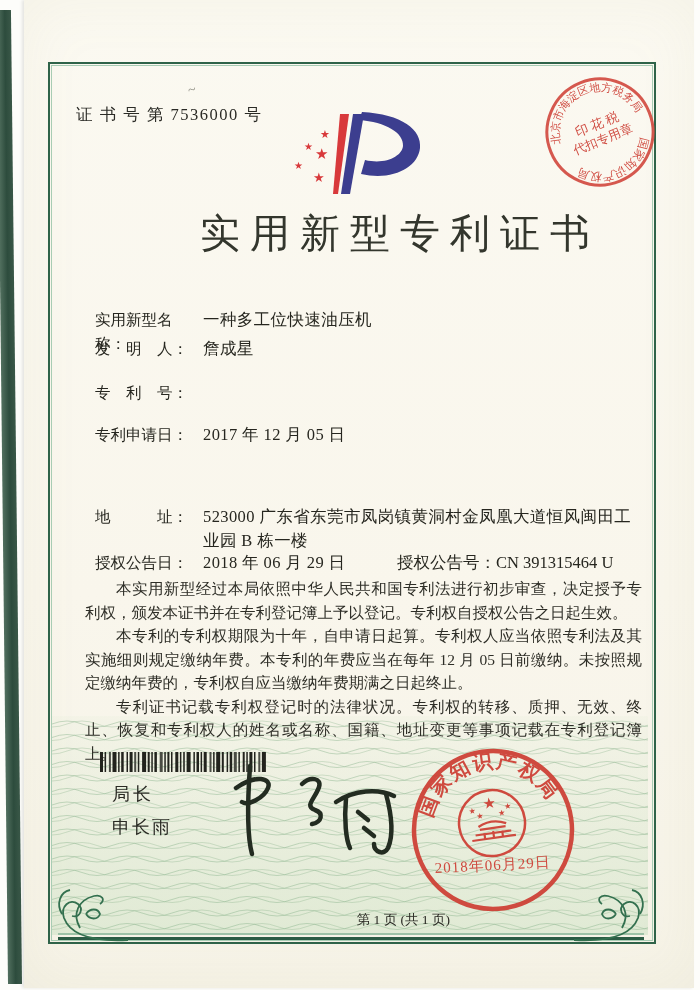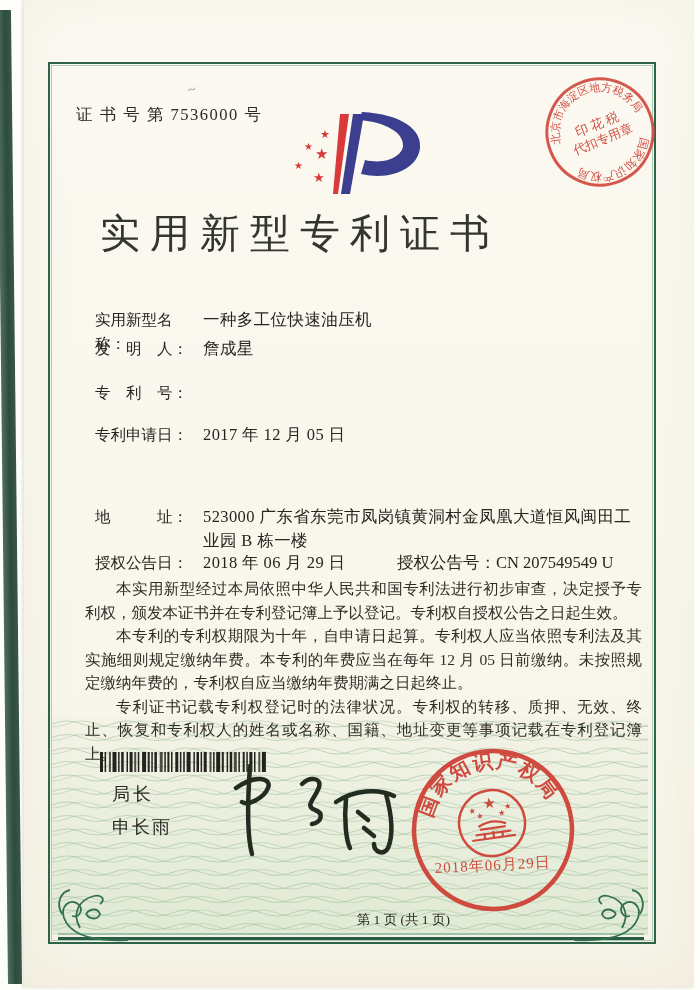--- a/index.html
+++ b/index.html
@@ -13,21 +13,21 @@
          box-shadow:-2px 0 3px rgba(0,0,0,.10), inset 0 0 60px rgba(170,160,120,.08);}
   .frame{position:absolute;left:48px;top:62px;width:604px;height:878px;border:2px solid #2f6349;}
   .frame-inner{position:absolute;inset:1px;border:1px solid #a8ccb4;}
   .pattern{position:absolute;left:52px;top:716px;width:596px;height:219px;overflow:hidden;
            background:linear-gradient(180deg,rgba(205,228,198,.10),rgba(193,221,186,.42));}
   .pattern svg{position:absolute;left:0;top:0;}
   .cert-no{position:absolute;left:76px;top:104px;font-size:16.5px;letter-spacing:1.5px;color:#2b2b26;}
   .pen-mark{position:absolute;left:188px;top:82px;color:#8d8d82;font-size:14px;transform:rotate(-12deg);}
   .logo{position:absolute;left:274px;top:106px;}
   .tax-stamp{position:absolute;left:538px;top:70px;opacity:.92;}
-  .title{position:absolute;left:100px;top:206px;width:500px;text-align:left;
+  .title{position:absolute;left:100px;top:206px;width:500px;text-align:right;
          font-size:40px;letter-spacing:10px;font-weight:500;color:#33362d;}
   .row{position:absolute;left:95px;width:560px;display:flex;font-size:16.5px;line-height:24px;color:#26261f;}
   .flabel{flex:0 0 108px;font-size:15.5px;}
   .fvalue{flex:1;letter-spacing:.4px;}
   .addr .fvalue{max-width:435px;}
   .row-half{position:absolute;top:551px;font-size:16.5px;line-height:24px;color:#26261f;}
   .row-half .flabel{display:inline-block;width:108px;font-family:Liberation Serif, serif;}
   .body-text{position:absolute;left:85px;top:577px;width:557px;font-size:15.5px;line-height:23.5px;
              color:#2e2e27;text-align:justify;}
   .body-text p{margin:0;text-indent:2em;}
@@ -138,21 +138,21 @@
     <span class="fvalue">2017 年 12 月 05 日</span>
   </div>
   <div class="row addr" style="top:505px">
     <span class="flabel">地　　　址：</span>
     <span class="fvalue">523000  广东省东莞市凤岗镇黄洞村金凤凰大道恒风闽田工业园 B 栋一楼</span>
   </div>
   <div class="row-half" style="left:95px">
     <span class="flabel">授权公告日：</span><span class="fvalue">2018 年 06 月 29 日</span>
   </div>
   <div class="row-half" style="left:397px">
-    <span>授权公告号：</span><span>CN 207549549 U</span>
+    <span>授权公告号：</span><span>CN 391315464 U</span>
   </div>
 
   <div class="body-text">
     <p>本实用新型经过本局依照中华人民共和国专利法进行初步审查，决定授予专利权，颁发本证书并在专利登记簿上予以登记。专利权自授权公告之日起生效。</p>
     <p>本专利的专利权期限为十年，自申请日起算。专利权人应当依照专利法及其实施细则规定缴纳年费。本专利的年费应当在每年 12 月 05 日前缴纳。未按照规定缴纳年费的，专利权自应当缴纳年费期满之日起终止。</p>
     <p>专利证书记载专利权登记时的法律状况。专利权的转移、质押、无效、终止、恢复和专利权人的姓名或名称、国籍、地址变更等事项记载在专利登记簿上。</p>
   </div>
 
   <svg id="barcode-bars" class="barcode" width="172" height="20">
       <rect x="0" y="0" width="3" height="20" fill="#22231d"></rect>

